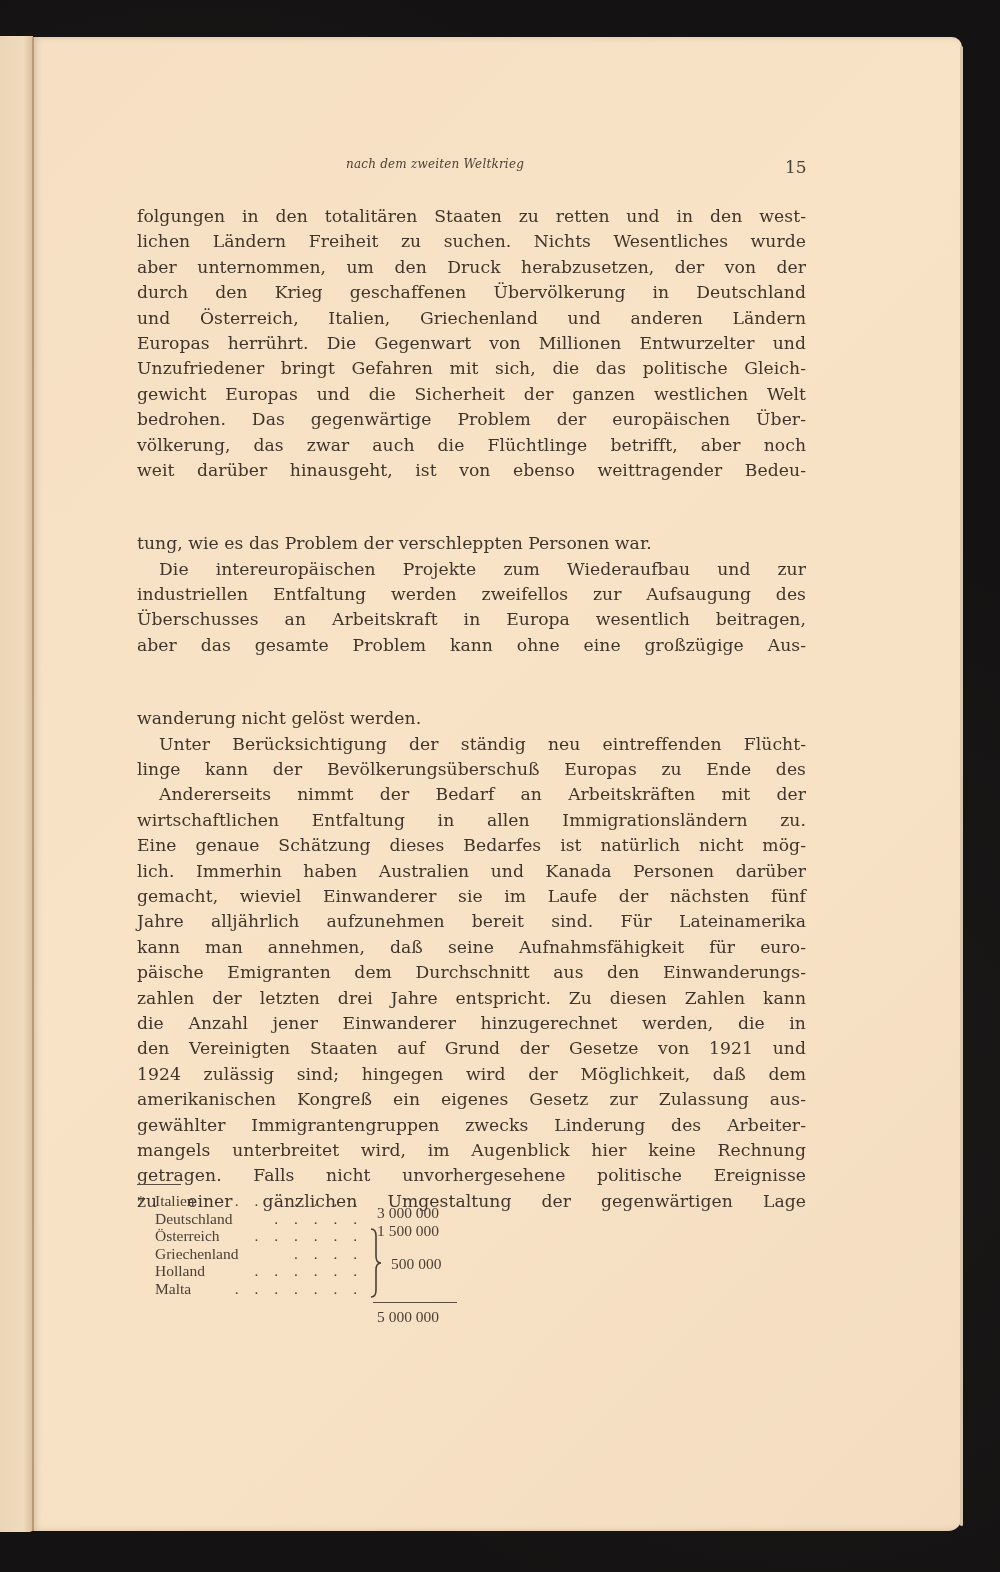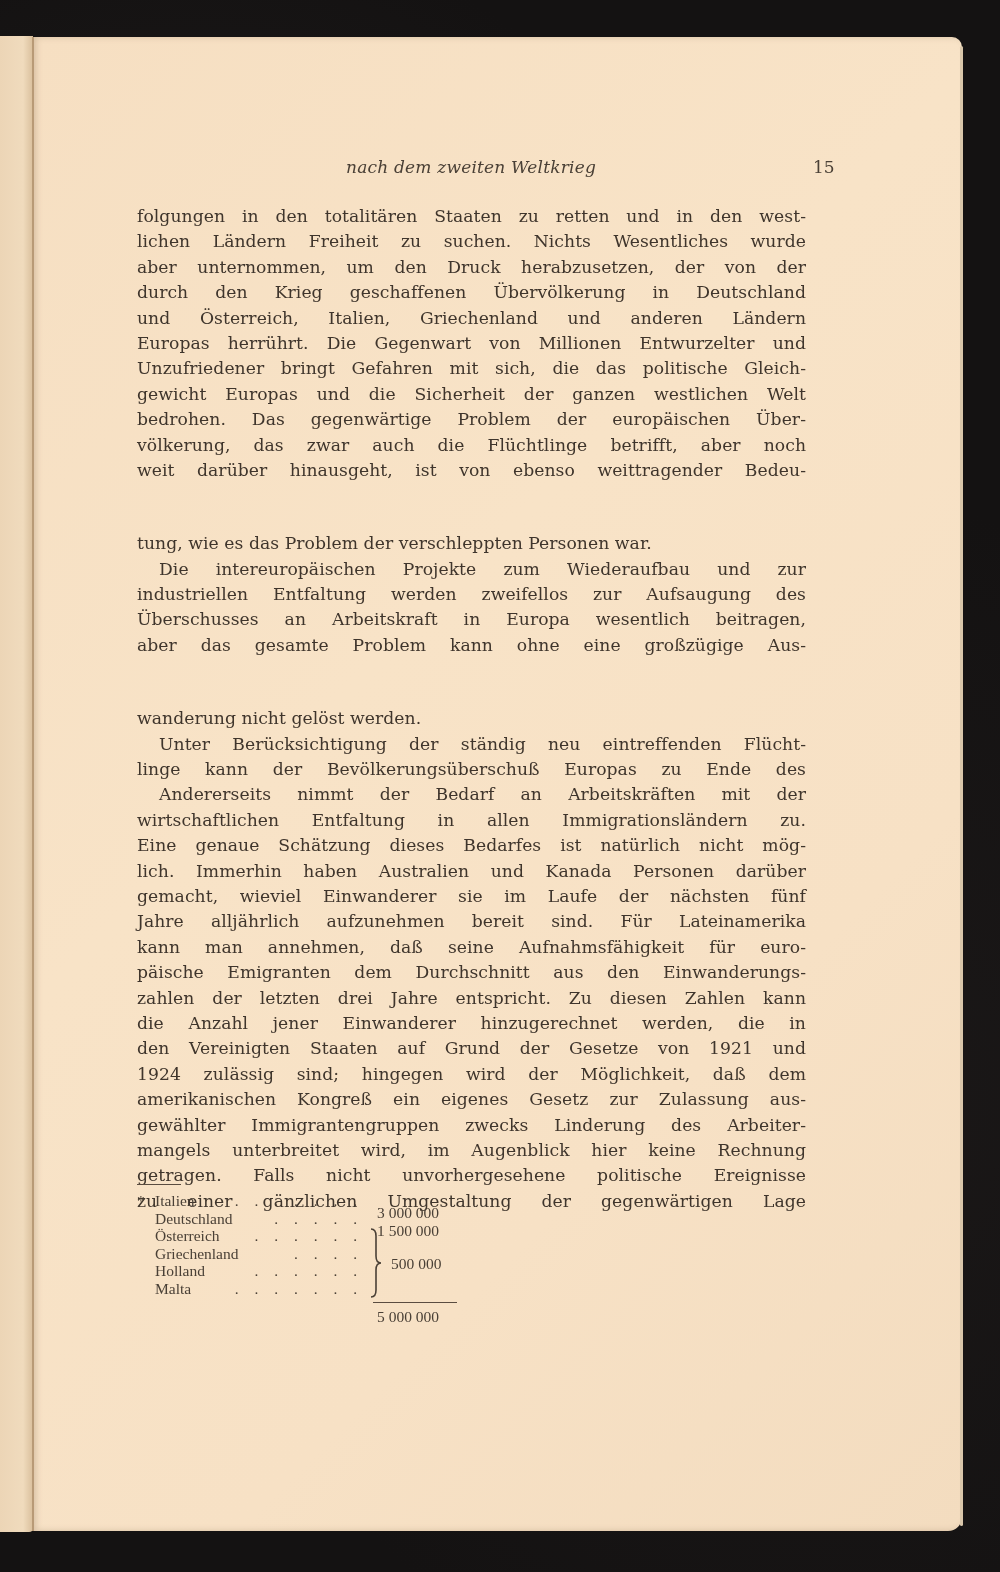--- a/index.html
+++ b/index.html
@@ -50,32 +50,31 @@
       height: 1480px;
       background: #d9c6aa;
       border-radius: 2px;
     }
     .running-head {
       position: absolute;
       left: 346px;
       top: 157px;
       font-family: "DejaVu Serif", serif;
       font-style: italic;
+      font-size: 12px;
+      color: #4a4036;
+      letter-spacing: 0.2px;
+    }
+    .page-number {
+      position: absolute;
+      left: 785px;
+      top: 157px;
+      font-family: "DejaVu Serif", serif;
       font-size: 17px;
       color: #4a4036;
-      letter-spacing: 0.2px;
-    }
-    .page-number {
-      position: absolute;
-      left: 785px;
-      top: 157px;
-      font-family: "DejaVu Serif", serif;
-      font-size: 17px;
-      color: #4a4036;
-      margin-left: 28px;
     }
     .body-text {
       position: absolute;
       left: 137px;
       top: 204px;
       width: 669px;
       font-family: "DejaVu Serif", serif;
       font-size: 17.2px;
       line-height: 25.4px;
       color: #3f352c;

